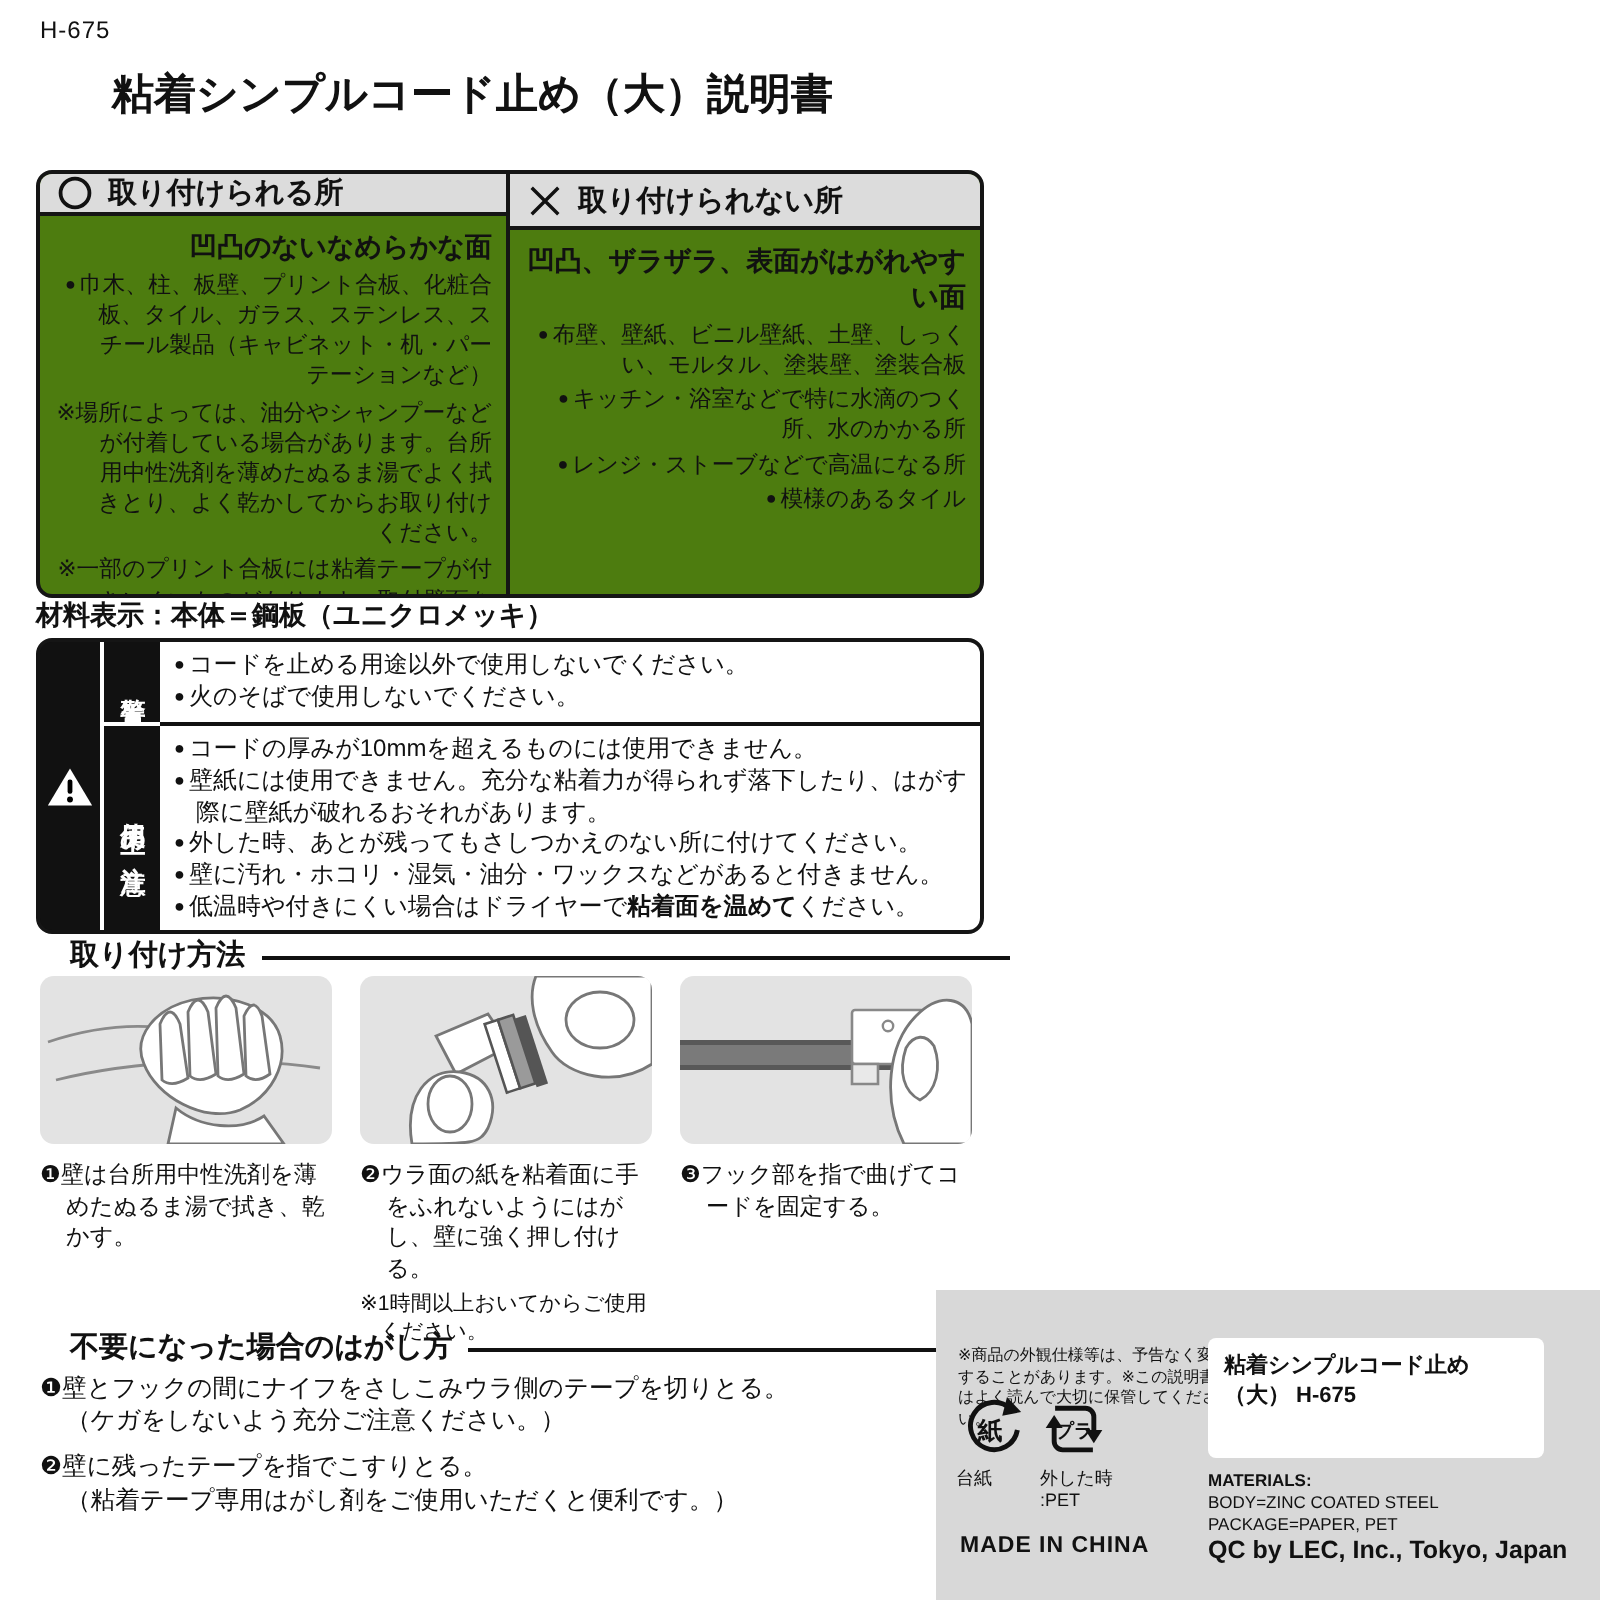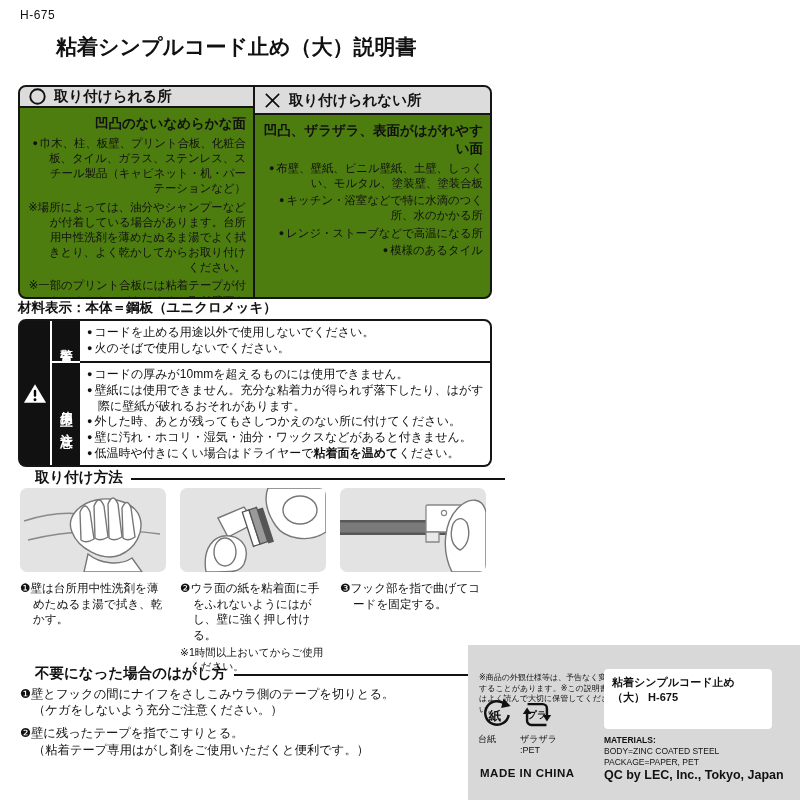--- a/index.html
+++ b/index.html
@@ -261,21 +261,21 @@
       <div class="pk-mark">
         <span class="icon">
           <svg width="34" height="36" viewBox="0 0 36 38">
             <path d="M8 7.5 H24 a4.5 4.5 0 0 1 4.5 4.5 V20" fill="none" stroke="#111" stroke-width="2.6"></path>
             <path d="M28.5 26 L24 19 L33 19 Z" fill="#111"></path>
             <path d="M28 29.5 H12 a4.5 4.5 0 0 1 -4.5 -4.5 V17" fill="none" stroke="#111" stroke-width="2.6"></path>
             <path d="M7.5 11 L3 18 L12 18 Z" fill="#111"></path>
             <text x="18" y="22.5" font-size="10" font-weight="bold" text-anchor="middle" fill="#111">プラ</text>
           </svg>
         </span>
-        <span class="pk-mark-label">ザラザラ
+        <span class="pk-mark-label">外した時
 :PET</span>
       </div>
     </div>
 
     <div class="pk-made">MADE IN CHINA</div>
 
     <div class="pk-prodbox">
       <div class="pk-prodname">粘着シンプルコード止め（大） H-675</div>
     </div>
 

